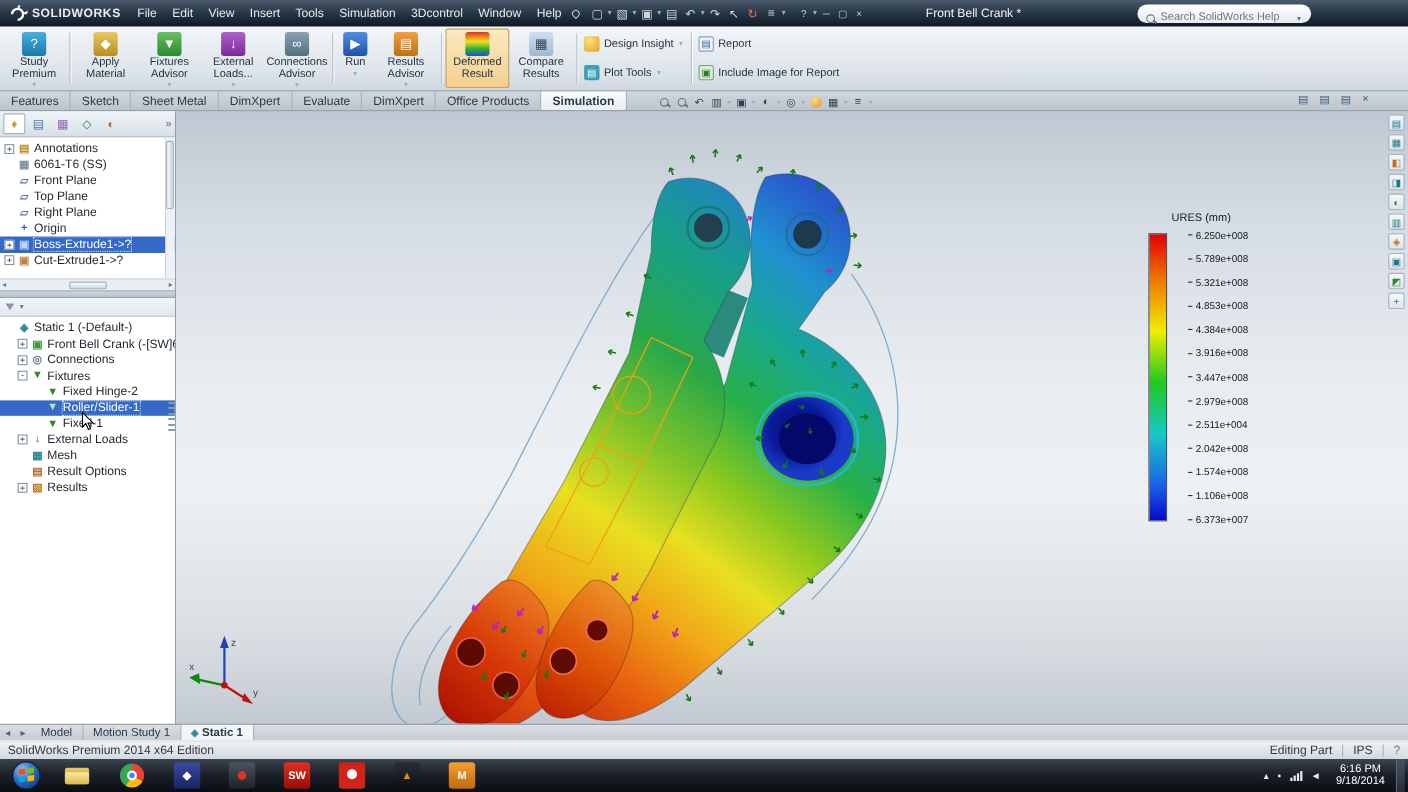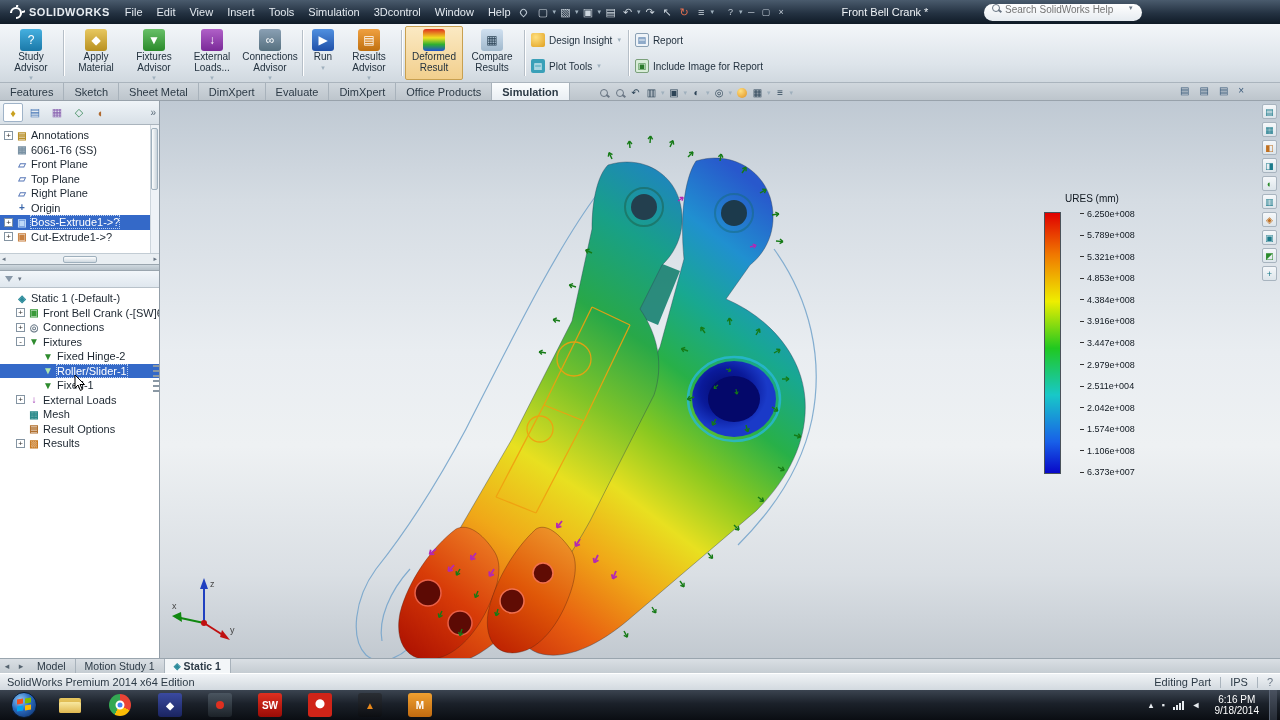--- a/index.html
+++ b/index.html
@@ -4,21 +4,21 @@
 <style>
 *{box-sizing:border-box;margin:0;padding:0}
 html,body{width:1280px;height:720px;overflow:hidden;background:#000}
 #root{position:relative;width:1280px;height:720px;font-family:"Liberation Sans",sans-serif;font-size:11px;color:#1c2630;background:#9aa2aa;overflow:hidden}
 
 #titlebar{position:absolute;left:0;top:0;right:0;height:24px;background:linear-gradient(#4a5b6d,#243242 55%,#0f1a26);display:flex;align-items:center;color:#e8edf2;z-index:50;padding:0 4px}
 .menu-item{padding:0 7px;font-size:11px;color:#e4eaf0}
 .qicon{min-width:17px;text-align:center;font-size:11px;color:#cdd6de}
 .car{font-size:7px;color:#9fb0bd;margin:0 1px}
 #doc-title{position:absolute;left:780px;width:210px;text-align:center;font-size:11px;color:#f0f4f8}
-#search-box{position:absolute;left:984px;display:flex;align-items:flex-start;background:linear-gradient(#ffffff,#e6ebf0);border-radius:9px;height:17px;width:158px;padding:0 8px;gap:5px}
+#search-box{position:absolute;left:1034px;display:flex;align-items:flex-end;background:linear-gradient(#ffffff,#e6ebf0);border-radius:9px;height:17px;width:158px;padding:0 8px;gap:5px}
 #search-box input{border:0;outline:0;background:transparent;font-size:10px;color:#5c6a78;width:118px;font-family:"Liberation Sans",sans-serif}
 .mag{position:relative;width:8px;height:8px;border:1.5px solid #6a7684;border-radius:50%;display:inline-block;flex:none}
 .mag::after{content:"";position:absolute;width:4px;height:1.5px;background:#6a7684;right:-3px;bottom:-1px;transform:rotate(40deg)}
 .winbtn{width:15px;text-align:center;color:#c2ccd6;font-size:9px}
 
 #ribbon{position:absolute;left:0;top:24px;right:0;height:59px;background:linear-gradient(#f3f6f9,#dde4ea 70%,#d0d8df);border-bottom:1px solid #aab4bd;display:flex;align-items:stretch;padding:2px 2px;z-index:40}
 .rbtn{display:flex;flex-direction:column;align-items:center;padding:2px 5px 0;font-size:10px;color:#23323f;text-align:center;line-height:10.5px;max-width:58px;border:1px solid transparent;border-radius:2px}
 .rbtn.active{background:linear-gradient(#fbe9c3,#f2cf8d);border-color:#c8a050}
 .i22{width:22px;height:22px;border-radius:3px;display:flex;align-items:center;justify-content:center;font-size:12px;color:#fff;margin-bottom:1px;flex:none}
 .rsep{width:1px;background:#b6bfc8;margin:4px 3px;box-shadow:1px 0 0 #fff}
@@ -137,21 +137,21 @@
     <span class="winbtn" style="margin-left:8px">?</span>
     <span class="car">▾</span>
     <span class="winbtn">─</span>
     <span class="winbtn">▢</span>
     <span class="winbtn">×</span>
   </div>
 
   <div id="ribbon">
     <div class="rbtn">
       <span class="i22" style="background:linear-gradient(#45b0e0,#1a78a8)">?</span>
-      <span>Study Advisor</span>
+      <span>Study Premium</span>
         <span class="car">▾</span>
     </div>
     <div class="rsep"></div>
     <div class="rbtn">
       <span class="i22" style="background:linear-gradient(#e8c860,#b89020)">◆</span>
       <span>Apply Material</span>
     </div>
     <div class="rbtn">
       <span class="i22" style="background:linear-gradient(#68c068,#2a8a2a)">▼</span>
       <span>Fixtures Advisor</span>

